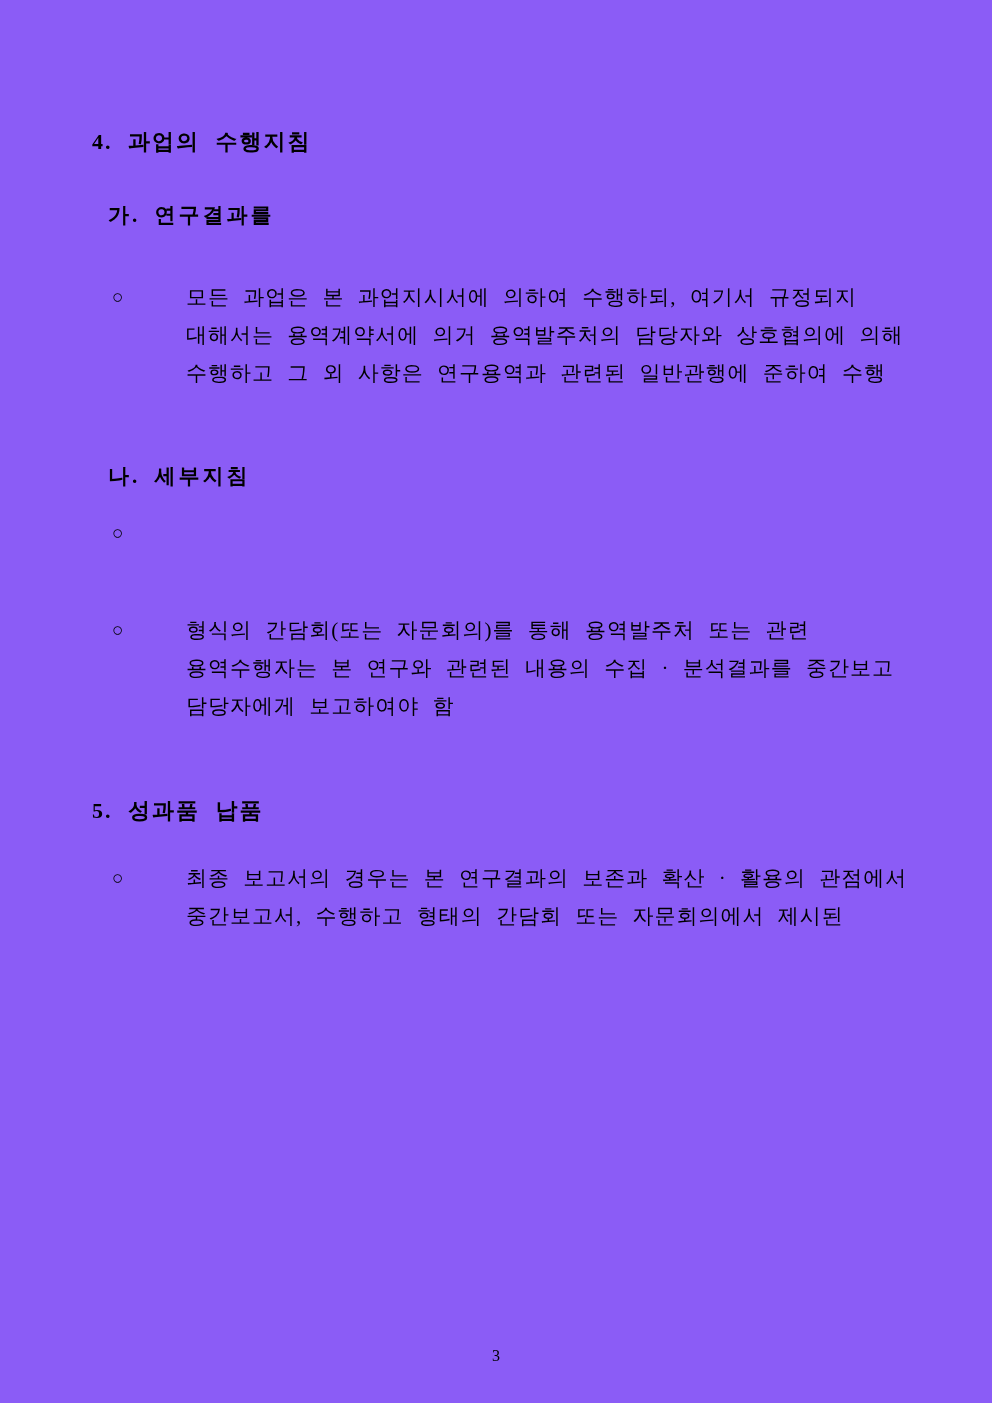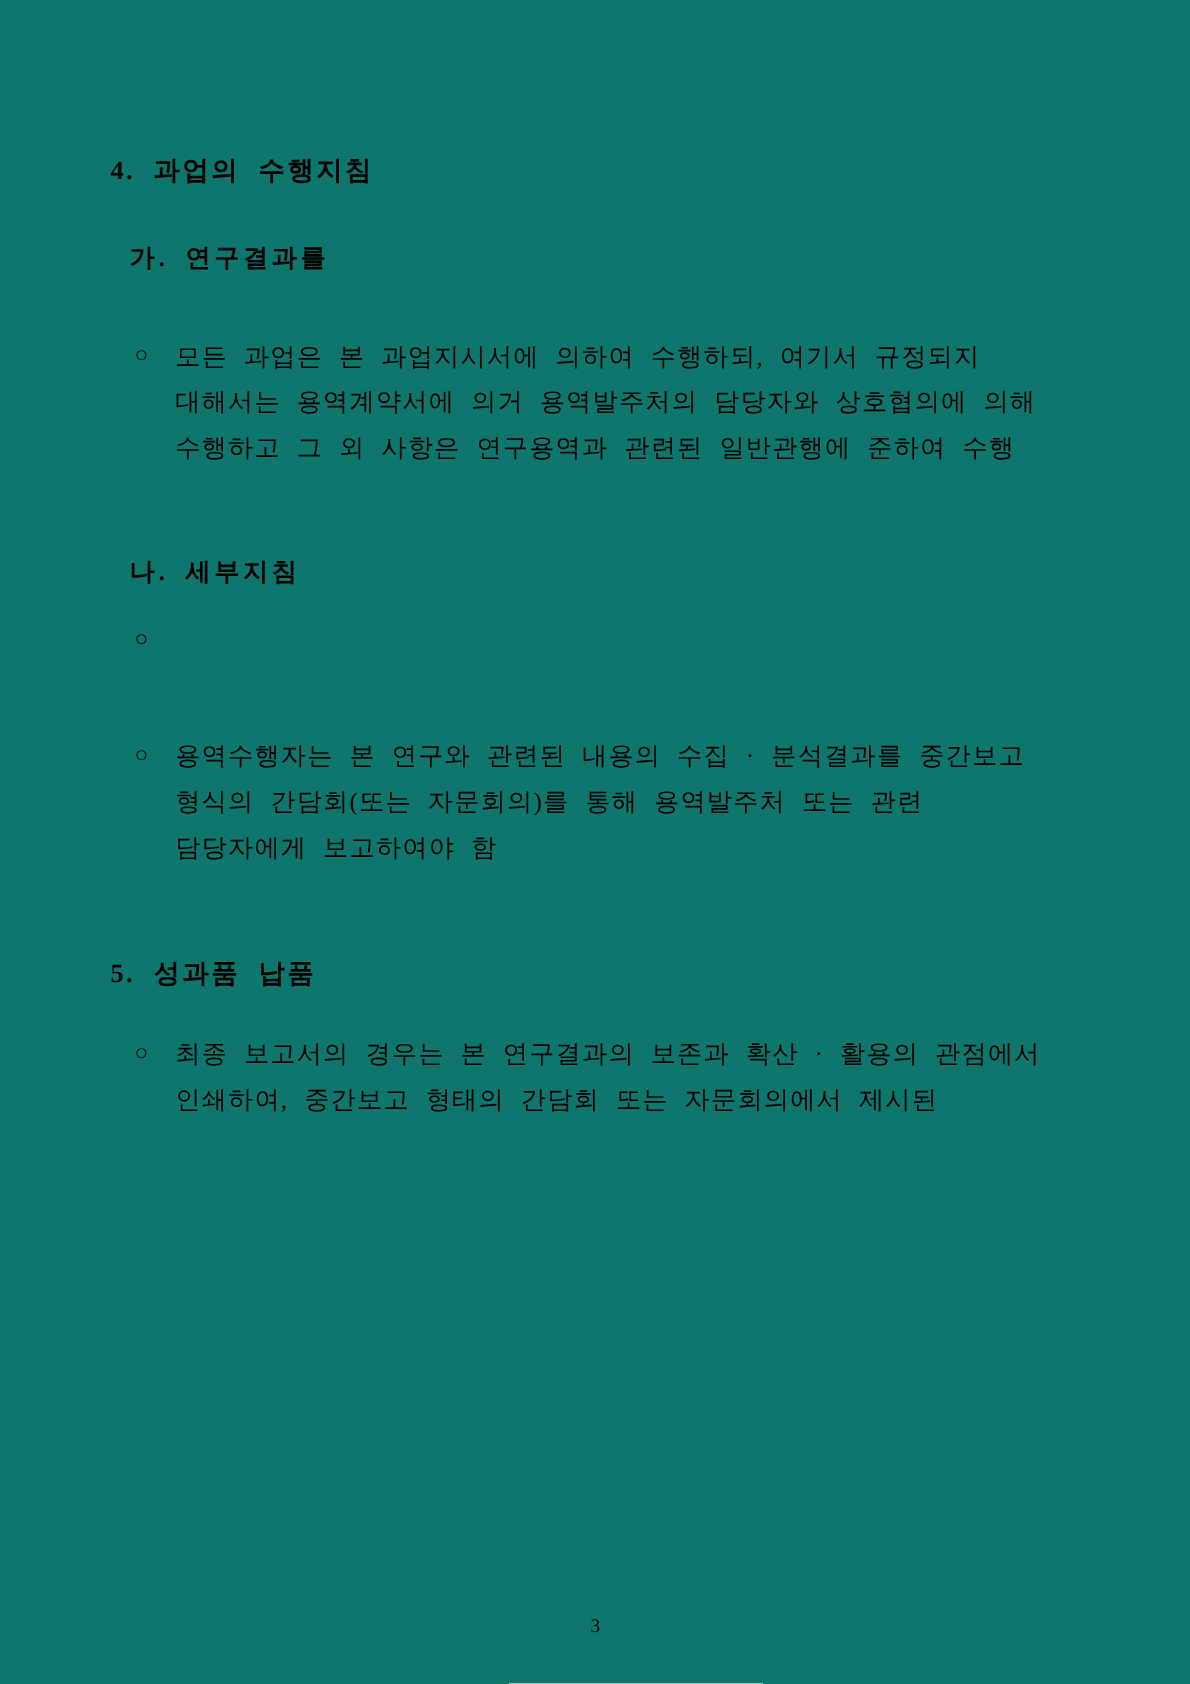--- a/index.html
+++ b/index.html
@@ -4,21 +4,21 @@
 <style>
   html, body {
     margin: 0;
     padding: 0;
     background: #ffffff;
   }
   .page {
     position: relative;
     width: 992px;
     height: 1403px;
-    background: #0f766e;
+    background: #8b5cf6;
     color: #000000;
     font-family: "Liberation Serif", "DejaVu Serif", serif;
     overflow: hidden;
   }
   .abs { position: absolute; }
 
   .sec-title {
     font-size: 22px;
     font-weight: bold;
     letter-spacing: 2px;
@@ -38,21 +38,21 @@
     display: flex;
     align-items: flex-start;
   }
   .bullet .marker {
     width: 34px;
     flex: 0 0 34px;
     font-size: 19px;
     line-height: 38px;
     color: #000000;
   }
-  .bullet .lines { flex: 1 1 auto; }
+  .bullet .lines { flex: 1 1 auto; margin-left: 40px; }
   .line {
     font-size: 21px;
     line-height: 38px;
     letter-spacing: 1px;
     word-spacing: 7px;
     white-space: nowrap;
   }
   
   .pos-t4  { left: 92px;  top: 128px; }
   .pos-ha  { left: 108px; top: 201px; }
@@ -92,31 +92,31 @@
 
   <div class="abs bullet pos-b2">
     <span class="marker">○</span>
     <div class="lines">
     </div>
   </div>
 
   <div class="abs bullet pos-b3">
     <span class="marker">○</span>
     <div class="lines">
+      <div class="line">형식의 간담회(또는 자문회의)를 통해 용역발주처 또는 관련</div>
       <div class="line">용역수행자는 본 연구와 관련된 내용의 수집 · 분석결과를 중간보고</div>
-      <div class="line">형식의 간담회(또는 자문회의)를 통해 용역발주처 또는 관련</div>
       <div class="line">담당자에게 보고하여야 함</div>
     </div>
   </div>
 
   <div class="abs sec-title pos-t5">5. 성과품 납품</div>
 
   <div class="abs bullet pos-b4">
     <span class="marker">○</span>
     <div class="lines">
       <div class="line">최종 보고서의 경우는 본 연구결과의 보존과 확산 · 활용의 관점에서</div>
-      <div class="line">인쇄하여, 중간보고 형태의 간담회 또는 자문회의에서 제시된</div>
+      <div class="line">중간보고서, 수행하고 형태의 간담회 또는 자문회의에서 제시된</div>
     </div>
   </div>
 
   <div class="abs page-number">3</div>
 
 </div>
 
 </body></html>

